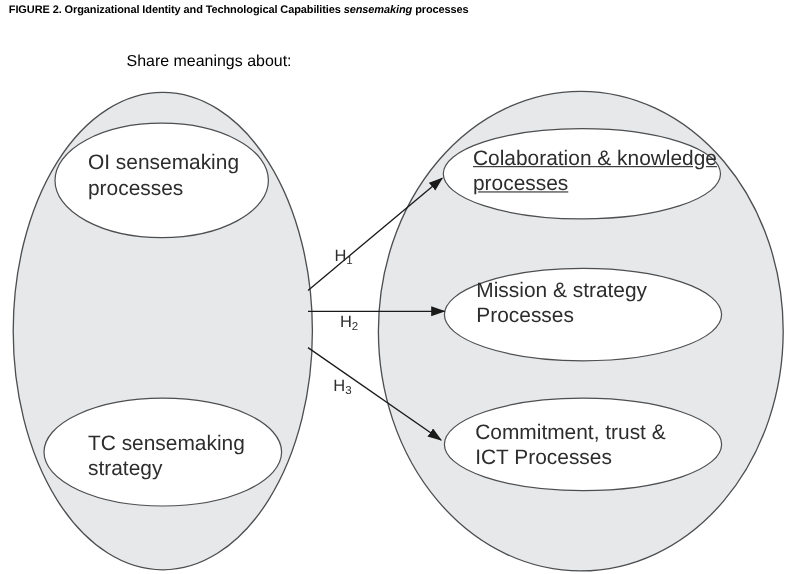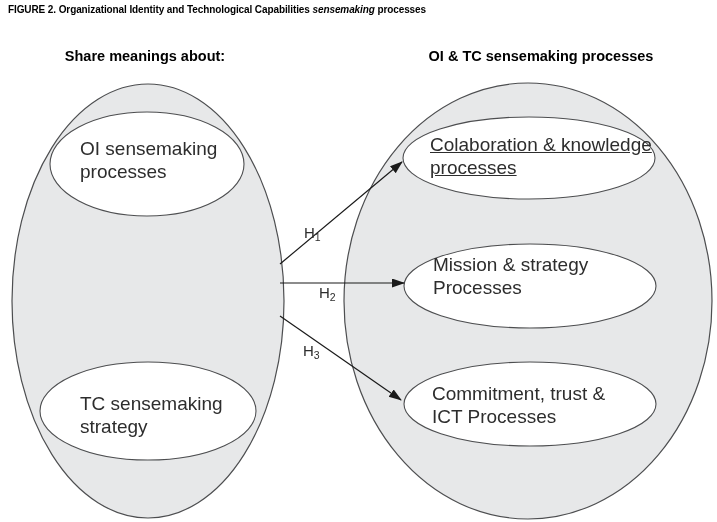--- a/index.html
+++ b/index.html
@@ -30,22 +30,22 @@
     font-weight: bold;
     color: var(--title);
     letter-spacing: -0.1px;
     white-space: nowrap;
   }
   .figure-title .italic { font-style: italic; }
   .col-header {
     position: absolute;
     top: 48px;
     font-size: 14.5px;
-    font-weight: bold;
-    text-align: center;
+    font-weight: normal;
+    text-align: right;
     color: var(--title);
     white-space: nowrap;
   }
   .col-header.left  { left: 25px;  width: 240px; }
   .col-header.right { left: 411px; width: 260px; }
   svg.diagram {
     position: absolute;
     left: 0; top: 0;
     width: 717px; height: 522px;
   }
@@ -88,21 +88,20 @@
 </head>
 <body>
 
 <div class="figure">
 
   <div class="figure-title">
     <span>FIGURE 2. Organizational Identity and Technological Capabilities </span><span class="italic">sensemaking</span><span> processes</span>
   </div>
 
   <div class="col-header left">Share meanings about:</div>
-  <div class="col-header right">OI &amp; TC sensemaking processes</div>
 
   <svg class="diagram" viewBox="0 0 717 522" xmlns="http://www.w3.org/2000/svg">
     <defs>
       <marker id="ah" markerWidth="13" markerHeight="10" refX="12" refY="4.5" orient="auto" markerUnits="userSpaceOnUse">
         <path class="arrow-head" d="M0,0 L13,4.5 L0,9 Z"></path>
       </marker>
     </defs>
 
     <ellipse class="outer" cx="148" cy="301" rx="136" ry="217"></ellipse>
     <ellipse class="outer" cx="528" cy="301" rx="184" ry="218"></ellipse>
@@ -124,16 +123,16 @@
   <div class="node-label" style="left:80px; top:392px;">TC sensemaking
 strategy</div>
   <div class="node-label" style="left:430px; top:133px;text-decoration:underline;">Colaboration &amp; knowledge
 processes</div>
   <div class="node-label" style="left:433px; top:253px;">Mission &amp; strategy
 Processes</div>
   <div class="node-label" style="left:432px; top:382px;">Commitment, trust &amp;
 ICT Processes</div>
 
   <div class="h-label" style="left:304px; top:200px;"><span>H</span><sub>1</sub></div>
-  <div class="h-label" style="left:319px; top:260px;"><span>H</span><sub>2</sub></div>
+  <div class="h-label" style="left:309px; top:260px;"><span>H</span><sub>2</sub></div>
   <div class="h-label" style="left:303px; top:318px;text-align:right;"><span>H</span><sub>3</sub></div>
 
 </div>
 
 </body></html>

